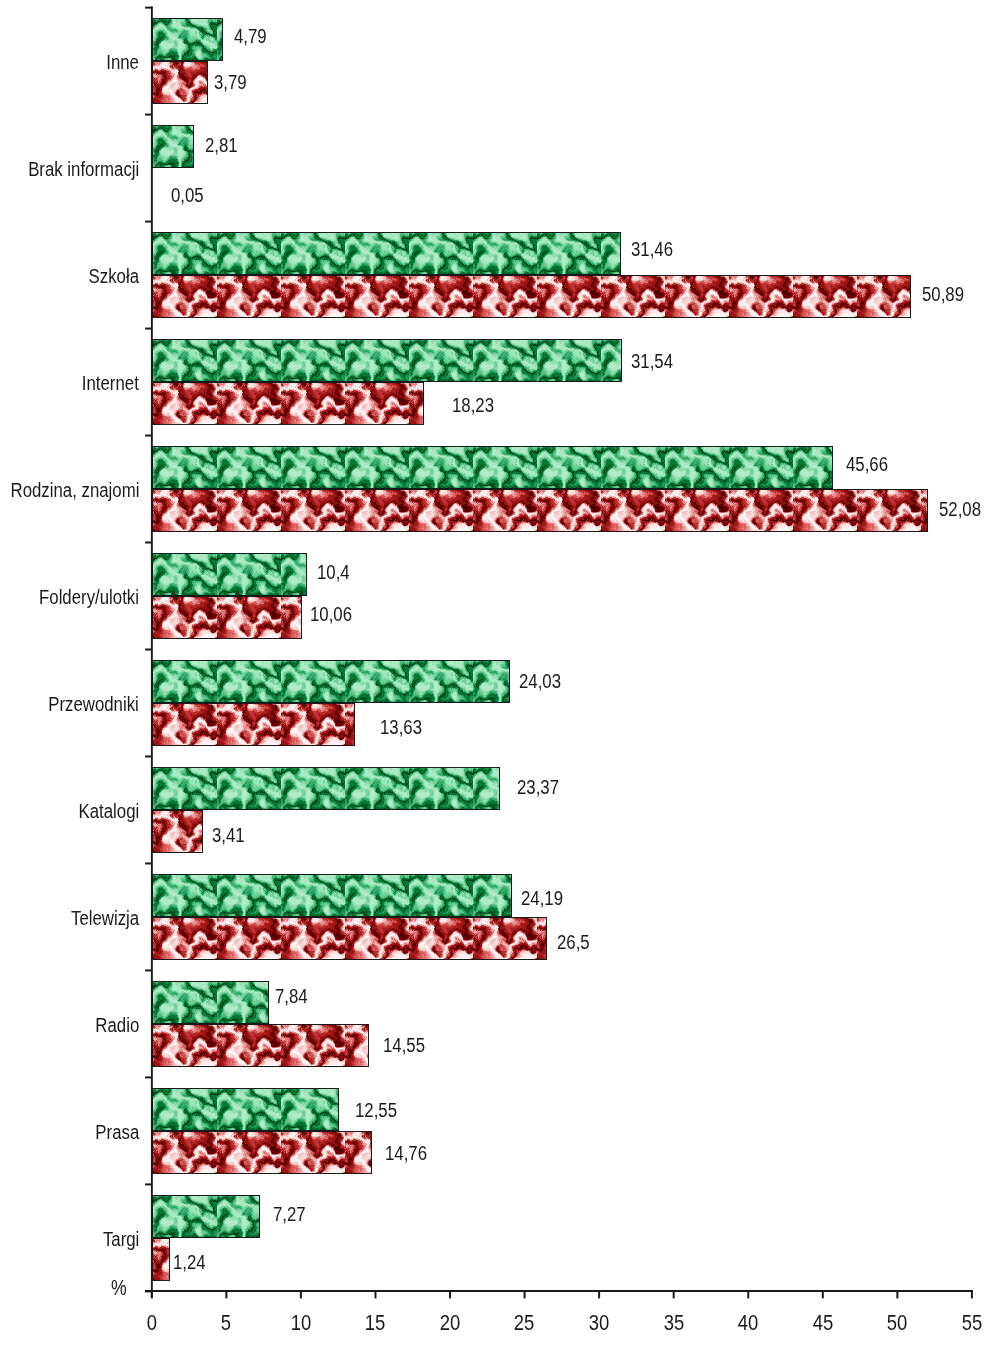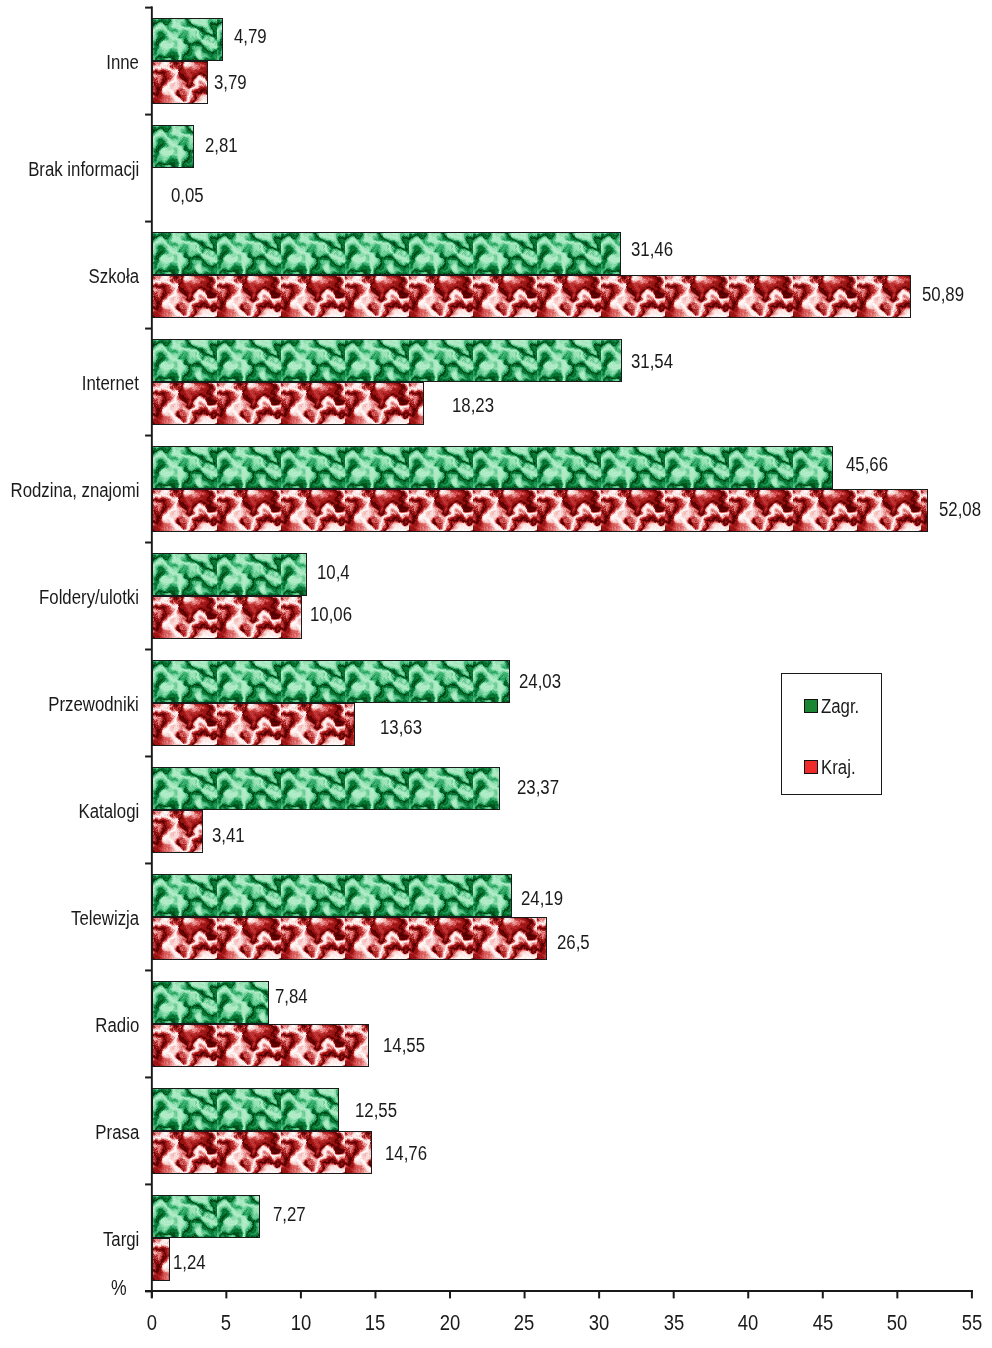--- a/index.html
+++ b/index.html
@@ -283,20 +283,14 @@
       <rect x="374.46363636363634" y="1290.4" width="2" height="8" fill="#1a1a1a"></rect>
       <rect x="449.0181818181818" y="1290.4" width="2" height="8" fill="#1a1a1a"></rect>
       <rect x="523.5727272727272" y="1290.4" width="2" height="8" fill="#1a1a1a"></rect>
       <rect x="598.1272727272727" y="1290.4" width="2" height="8" fill="#1a1a1a"></rect>
       <rect x="672.6818181818181" y="1290.4" width="2" height="8" fill="#1a1a1a"></rect>
       <rect x="747.2363636363635" y="1290.4" width="2" height="8" fill="#1a1a1a"></rect>
       <rect x="821.7909090909089" y="1290.4" width="2" height="8" fill="#1a1a1a"></rect>
       <rect x="896.3454545454543" y="1290.4" width="2" height="8" fill="#1a1a1a"></rect>
       <rect x="970.9" y="1290.4" width="2" height="8" fill="#1a1a1a"></rect>
     </svg>
-  <div id="legend" style="left: 781.1px; top: 672.6px; width: 100.6px; height: 122.5px;">
-    <div class="legend-swatch" id="sw0" style="left: 22px; top: 25px; background: rgb(26, 133, 51);"></div>
-    <div class="legend-text" id="lt0" style="left: 39px; top: 22px;">Zagr.</div>
-    <div class="legend-swatch" id="sw1" style="left: 22px; top: 86px; background: rgb(238, 42, 42);"></div>
-    <div class="legend-text" id="lt1" style="left: 39px; top: 83px;">Kraj.</div>
-  </div>
   <div class="cat-label" id="unit-label" style="font-size: 22px; line-height: 22px; transform: scaleX(0.8); right: 865.6px; top: 1276.9px;">%</div>
 </div>
 
 </body></html>

